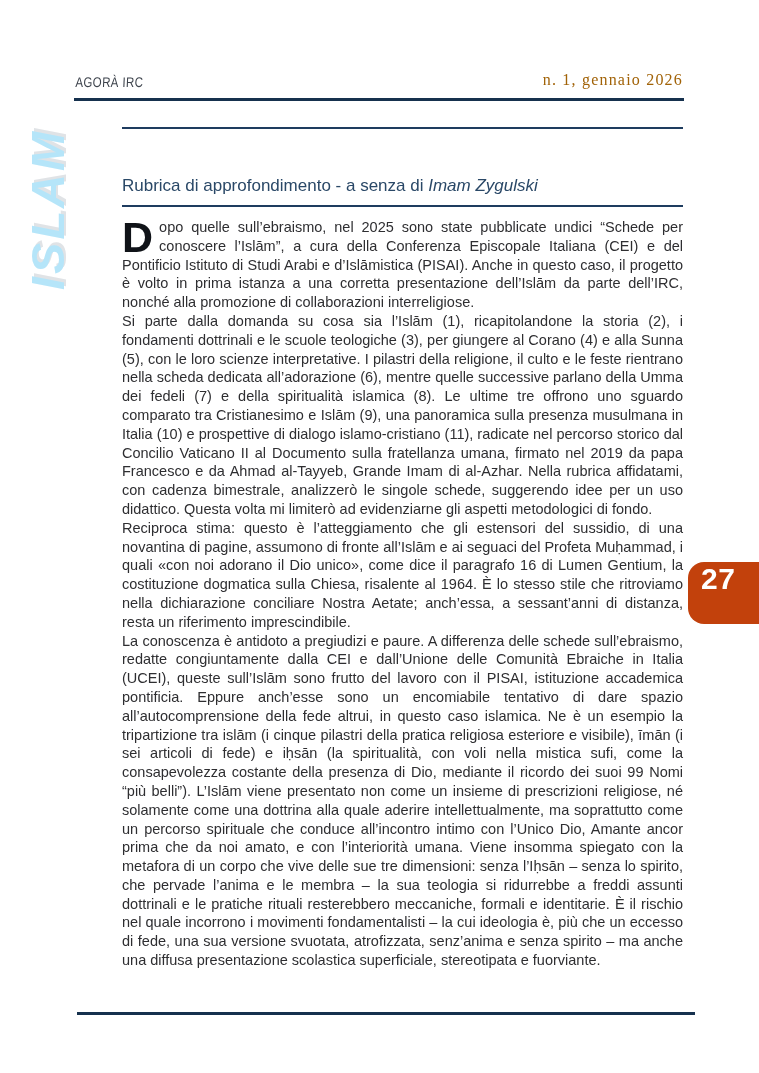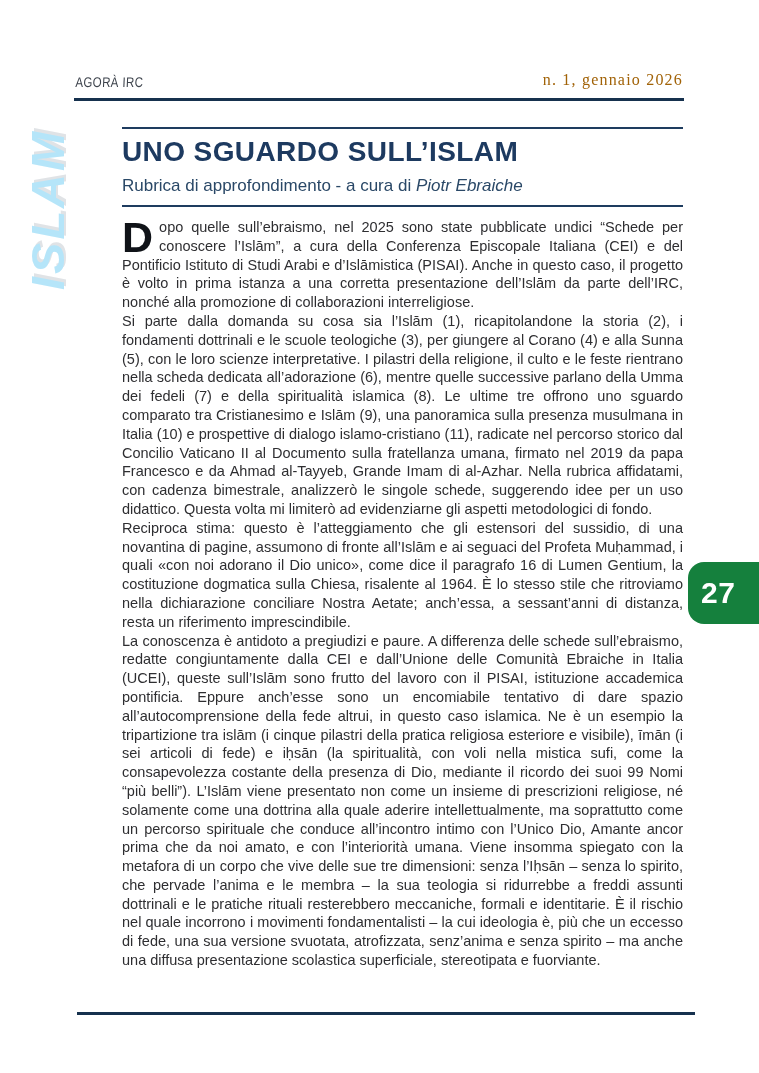--- a/index.html
+++ b/index.html
@@ -58,44 +58,43 @@
   .body p{margin:0;}
   .dropcap{
     float:left;
     font-size:43px;line-height:34px;font-weight:700;
     color:#101318;
     margin:2px 6px 0 0;
   }
 
   .page-badge{
     position:absolute;left:688px;top:562px;width:71px;height:62px;
-    background:#15803d;border-radius:16px 0 0 16px;
-    display:flex;align-items:center;
+    background:#c2410c;border-radius:16px 0 0 16px;
+    display:flex;align-items:flex-start;
     padding-left:13px;box-sizing:border-box;
   }
   .page-badge span{
     color:#ffffff;font-size:30px;font-weight:700;letter-spacing:.5px;
   }
 </style>
 </head>
 <body>
 
 <div class="page">
 
   <div class="masthead">AGORÀ IRC</div>
   <div class="issue">n. 1, gennaio 2026</div>
   <div class="rule header-rule"></div>
 
   <div class="side-label">
     <span>ISLAM</span>
   </div>
 
   <div class="rule title-rule-top"></div>
-  <h1 class="title">UNO SGUARDO SULL’ISLAM</h1>
-  <p class="subtitle"><span>Rubrica di approfondimento - a cura di </span><em>Piotr Ebraiche</em></p>
+  <p class="subtitle"><span>Rubrica di approfondimento - a senza di </span><em>Imam Zygulski</em></p>
   <div class="rule title-rule-bottom"></div>
 
   <div class="body">
     <p><span class="dropcap">D</span><span>opo quelle sull’ebraismo, nel 2025 sono state pubblicate undici “Schede per conoscere l’Islām”, a cura della Conferenza Episcopale Italiana (CEI) e del Pontificio Istituto di Studi Arabi e d’Islāmistica (PISAI). Anche in questo caso, il progetto è volto in prima istanza a una corretta presentazione dell’Islām da parte dell’IRC, nonché alla promozione di collaborazioni interreligiose.</span></p>
     <p>Si parte dalla domanda su cosa sia l’Islām (1), ricapitolandone la storia (2), i fondamenti dottrinali e le scuole teologiche (3), per giungere al Corano (4) e alla Sunna (5), con le loro scienze interpretative. I pilastri della religione, il culto e le feste rientrano nella scheda dedicata all’adorazione (6), mentre quelle successive parlano della Umma dei fedeli (7) e della spiritualità islamica (8). Le ultime tre offrono uno sguardo comparato tra Cristianesimo e Islām (9), una panoramica sulla presenza musulmana in Italia (10) e prospettive di dialogo islamo-cristiano (11), radicate nel percorso storico dal Concilio Vaticano II al Documento sulla fratellanza umana, firmato nel 2019 da papa Francesco e da Ahmad al-Tayyeb, Grande Imam di al-Azhar. Nella rubrica affidatami, con cadenza bimestrale, analizzerò le singole schede, suggerendo idee per un uso didattico. Questa volta mi limiterò ad evidenziarne gli aspetti metodologici di fondo.</p>
     <p>Reciproca stima: questo è l’atteggiamento che gli estensori del sussidio, di una novantina di pagine, assumono di fronte all’Islām e ai seguaci del Profeta Muḥammad, i quali «con noi adorano il Dio unico», come dice il paragrafo 16 di Lumen Gentium, la costituzione dogmatica sulla Chiesa, risalente al 1964. È lo stesso stile che ritroviamo nella dichiarazione conciliare Nostra Aetate; anch’essa, a sessant’anni di distanza, resta un riferimento imprescindibile.</p>
     <p>La conoscenza è antidoto a pregiudizi e paure. A differenza delle schede sull’ebraismo, redatte congiuntamente dalla CEI e dall’Unione delle Comunità Ebraiche in Italia (UCEI), queste sull’Islām sono frutto del lavoro con il PISAI, istituzione accademica pontificia. Eppure anch’esse sono un encomiabile tentativo di dare spazio all’autocomprensione della fede altrui, in questo caso islamica. Ne è un esempio la tripartizione tra islām (i cinque pilastri della pratica religiosa esteriore e visibile), īmān (i sei articoli di fede) e iḥsān (la spiritualità, con voli nella mistica sufi, come la consapevolezza costante della presenza di Dio, mediante il ricordo dei suoi 99 Nomi “più belli”). L’Islām viene presentato non come un insieme di prescrizioni religiose, né solamente come una dottrina alla quale aderire intellettualmente, ma soprattutto come un percorso spirituale che conduce all’incontro intimo con l’Unico Dio, Amante ancor prima che da noi amato, e con l’interiorità umana. Viene insomma spiegato con la metafora di un corpo che vive delle sue tre dimensioni: senza l’Iḥsān – senza lo spirito, che pervade l’anima e le membra – la sua teologia si ridurrebbe a freddi assunti dottrinali e le pratiche rituali resterebbero meccaniche, formali e identitarie. È il rischio nel quale incorrono i movimenti fondamentalisti – la cui ideologia è, più che un eccesso di fede, una sua versione svuotata, atrofizzata, senz’anima e senza spirito – ma anche una diffusa presentazione scolastica superficiale, stereotipata e fuorviante.</p>
   </div>
 
   <div class="page-badge">

